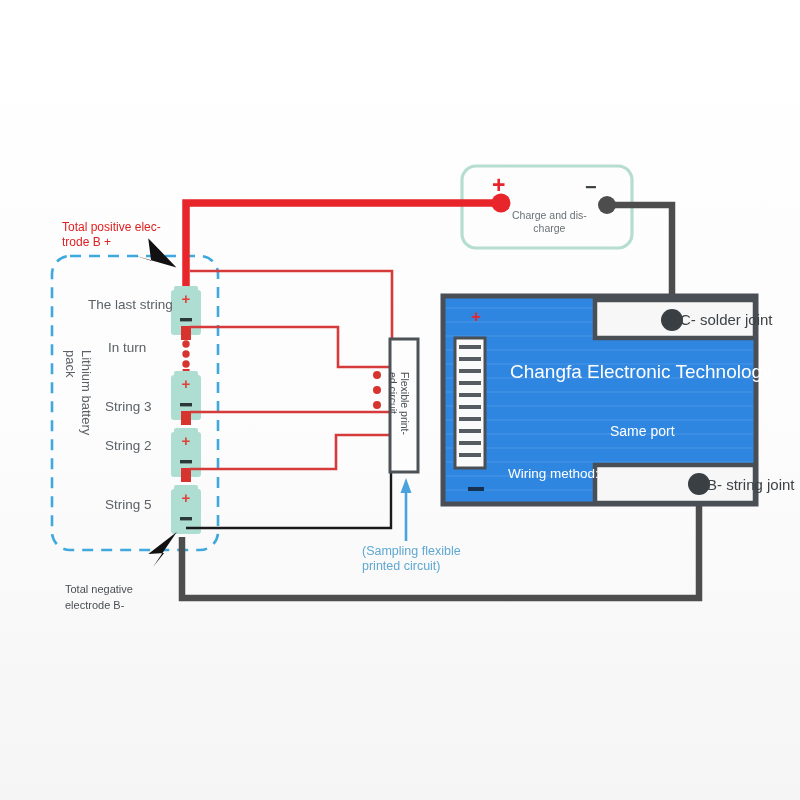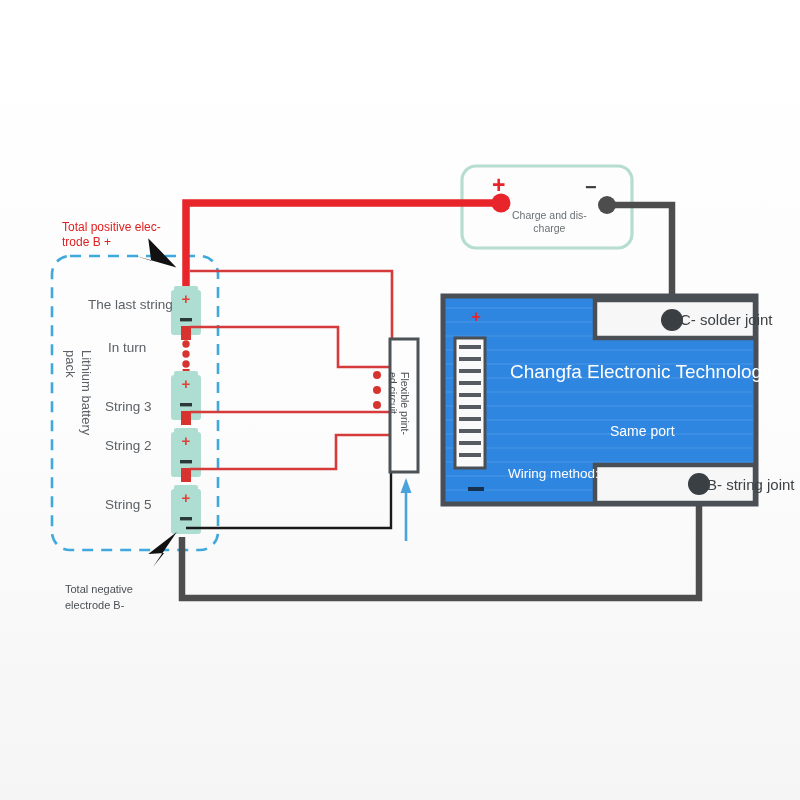--- a/index.html
+++ b/index.html
@@ -187,20 +187,22 @@
 electrode B-</div>
 
   <div class="pcb-text" style="left:492px;top:172px;color:#e8252a;font-size:23px;font-weight:bold;">+</div>
   <div class="pcb-text" style="left:585px;top:176px;color:#3a3f44;font-size:20px;font-weight:bold;">−</div>
   <div class="chg-text" style="left:512px;top:209px;text-align:center;">Charge and dis-
 charge</div>
 
   <div class="fpc-text" style="left:411px;top:372px;">Flexible print-
 ed circuit</div>
 
+  <div class="lbl lbl-blue" style="left:362px;top:544px;">(Sampling flexible
+printed circuit)</div>
 
   <div class="pcb-text pcb-t1" style="left:510px;top:361px;">Changfa Electronic Technology</div>
   <div class="pcb-text pcb-t3" style="left:508px;top:426px;margin-top:40px;">Wiring method:</div>
   <div class="pcb-text pcb-t4" style="left:610px;top:423px;">Same port</div>
 
   <div class="lbl-joint" style="left:680px;top:311px;">C- solder joint</div>
   <div class="lbl-joint" style="left:707px;top:476px;">B- string joint</div>
 
 </div>
 

